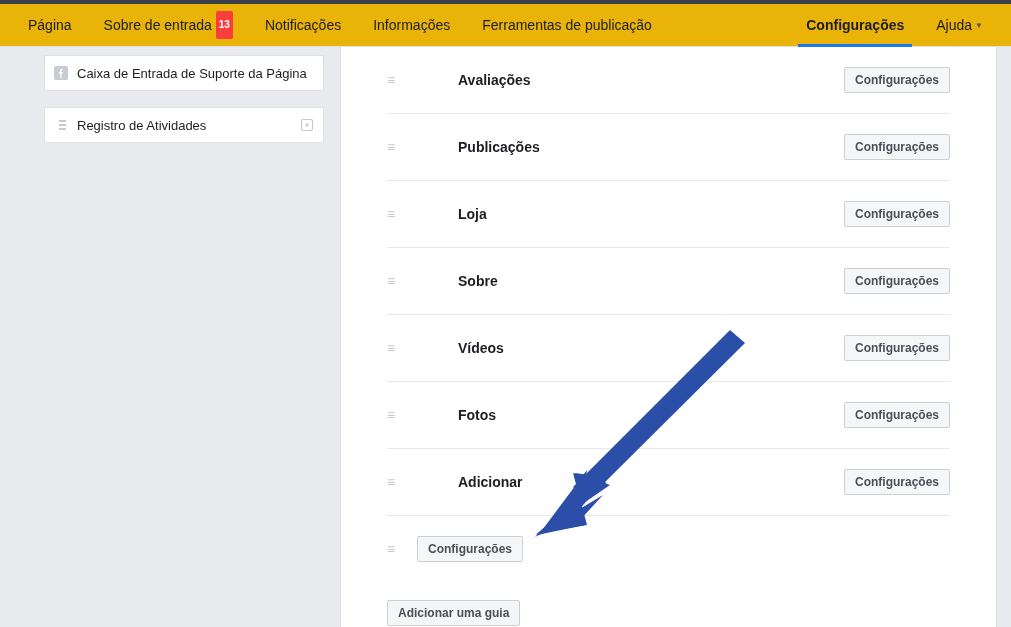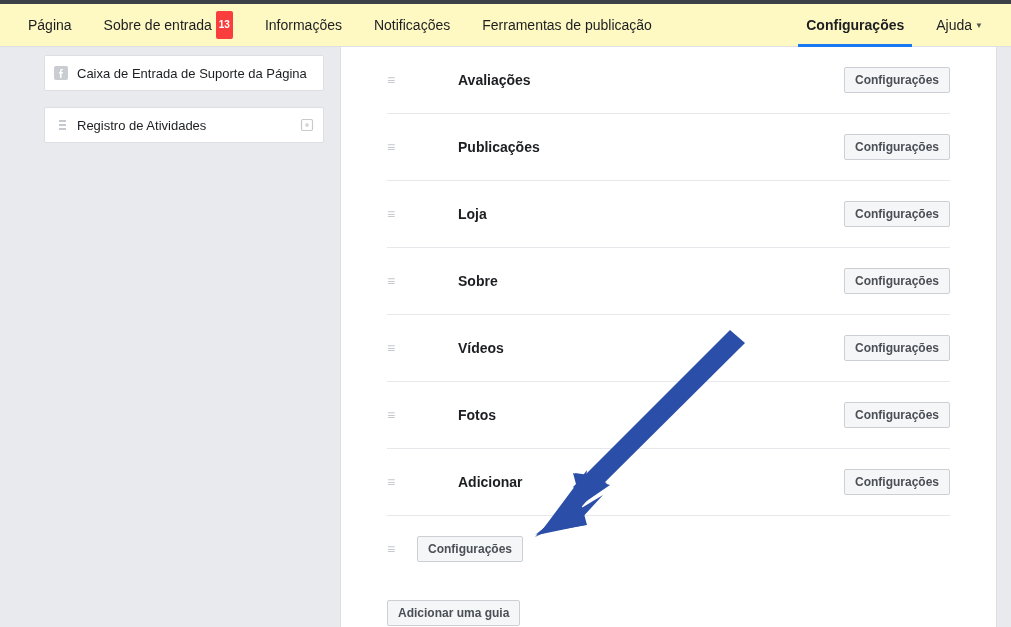--- a/index.html
+++ b/index.html
@@ -11,21 +11,21 @@
     width: 1011px;
     height: 627px;
     overflow: hidden;
     position: relative;
   }
   .top-strip {
     height: 4px;
     background: #3b4146;
   }
   .topnav {
-    background: #fef9c3;
+    background: #eab308;
     border-bottom: 1px solid #dddfe2;
     height: 43px;
     display: flex;
     align-items: stretch;
     padding: 0 12px;
   }
   .topnav .nav-item {
     padding: 0 16px;
     display: flex;
     align-items: center;
@@ -150,24 +150,24 @@
 
 <nav class="topnav">
   <div class="nav-item">
       <span>Página</span>
     </div>
   <div class="nav-item">
     <span>Sobre de entrada</span>
     <span class="badge">13</span>
   </div>
   <div class="nav-item">
+      <span>Notificações</span>
+    </div>
+  <div class="nav-item">
       <span>Informações</span>
-    </div>
-  <div class="nav-item">
-      <span>Notificações</span>
     </div>
   <div class="nav-item">
       <span>Ferramentas de publicação</span>
     </div>
   <div class="spacer"></div>
   <div class="nav-item active">
       <span>Configurações</span>
     </div>
   <div class="nav-item">
     <span>Ajuda</span>

